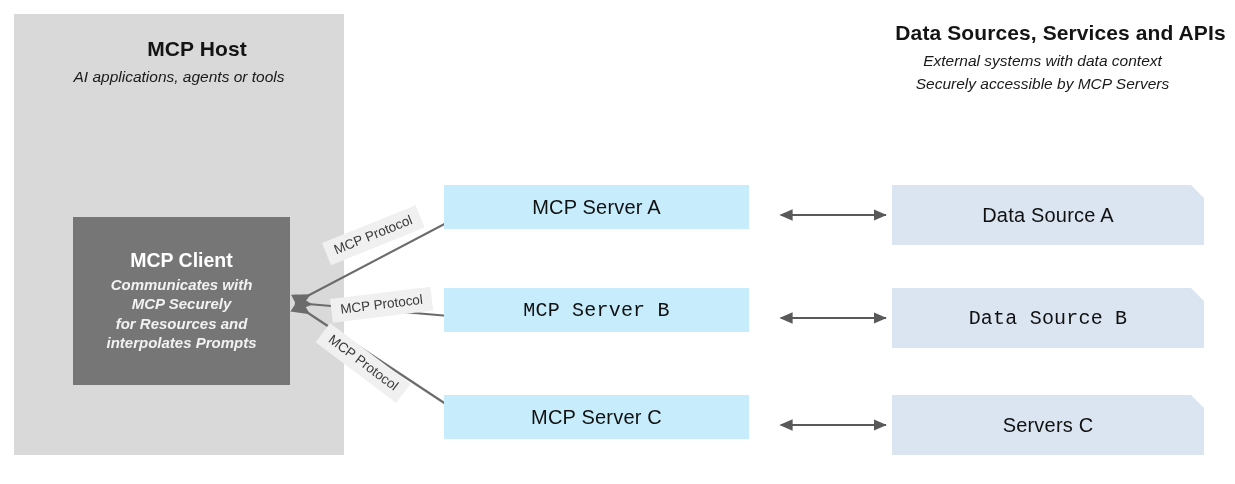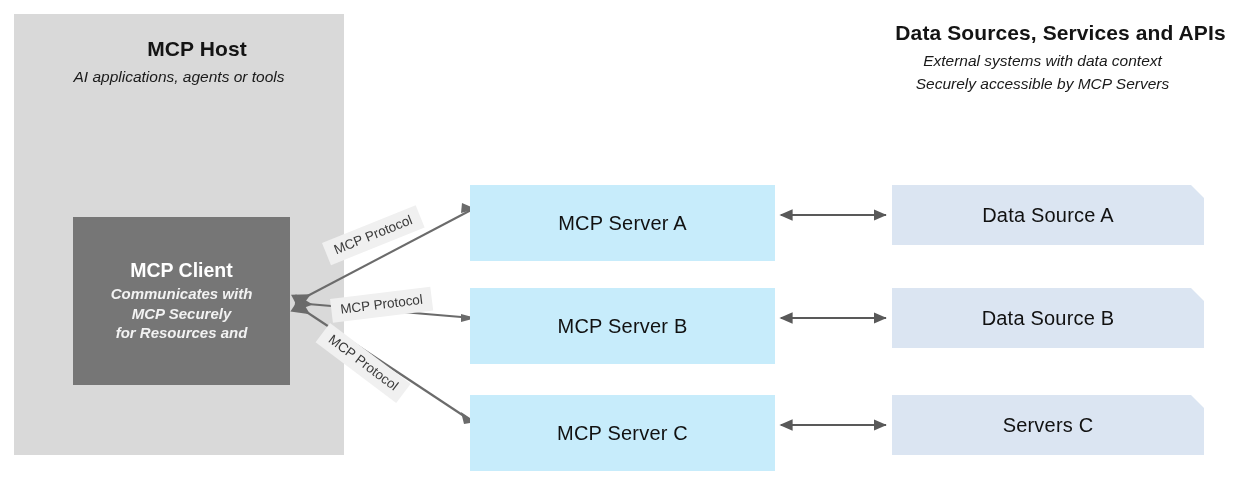--- a/index.html
+++ b/index.html
@@ -82,23 +82,23 @@
     font-size: 15px;
     font-style: italic;
     color: #f2f2f2;
     line-height: 1.3;
     font-weight: bold;
   }
 
   
   .server-box {
     position: absolute;
-    left: 470px;
+    left: 444px;
     width: 305px;
-    height: 76px;
+    height: 44px;
     background: #c7ecfb;
     display: flex;
     align-items: center;
     justify-content: center;
   }
   .server-label {
     font-size: 20px;
     color: #111111;
     letter-spacing: 0.2px;
   }
@@ -117,21 +117,21 @@
     clip-path: polygon(0 0, calc(100% - 13px) 0, 100% 13px, 100% 100%, 0 100%);
   }
   .data-label {
     font-size: 20px;
     color: #111111;
     letter-spacing: 0.2px;
   }
 
   
   .row1 { top: 185px; }
-  .row2 { top: 288px; }
+  .row2 { top: 288px; font-family: Liberation Mono, monospace; }
   .row3 { top: 395px; }
 
   
   #wires {
     position: absolute;
     left: 0;
     top: 0;
     width: 1235px;
     height: 484px;
     pointer-events: none;
@@ -186,20 +186,21 @@
       <div>Securely accessible by MCP Servers</div>
     </div>
   </div>
 
   <div class="client-box">
     <div class="client-title">MCP Client</div>
     <div class="client-sub">
       <div>Communicates with</div>
       <div>MCP Securely</div>
       <div>for Resources and</div>
+      <div>interpolates Prompts</div>
     </div>
   </div>
 
   <svg id="wires" viewBox="0 0 1235 484">
     <defs>
       <marker id="arrowEnd" markerWidth="7" markerHeight="7" refX="6.2" refY="3.5" orient="auto" markerUnits="strokeWidth">
         <path d="M0,0.6 L6.6,3.5 L0,6.4 z" fill="#595959"></path>
       </marker>
       <marker id="arrowStart" markerWidth="7" markerHeight="7" refX="0.8" refY="3.5" orient="auto" markerUnits="strokeWidth">
         <path d="M6.6,0.6 L0,3.5 L6.6,6.4 z" fill="#595959"></path>

